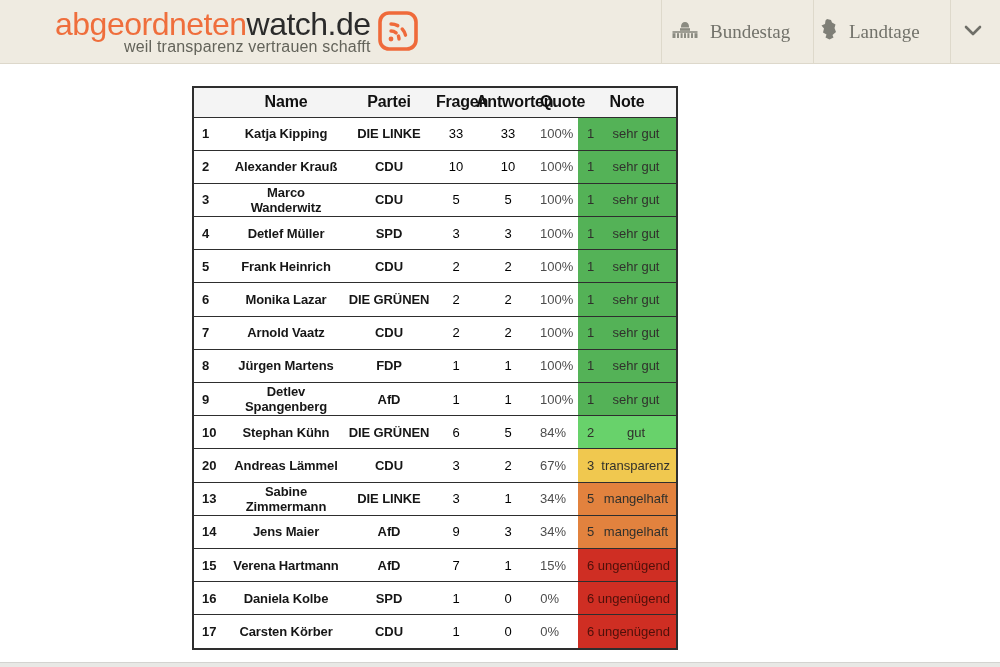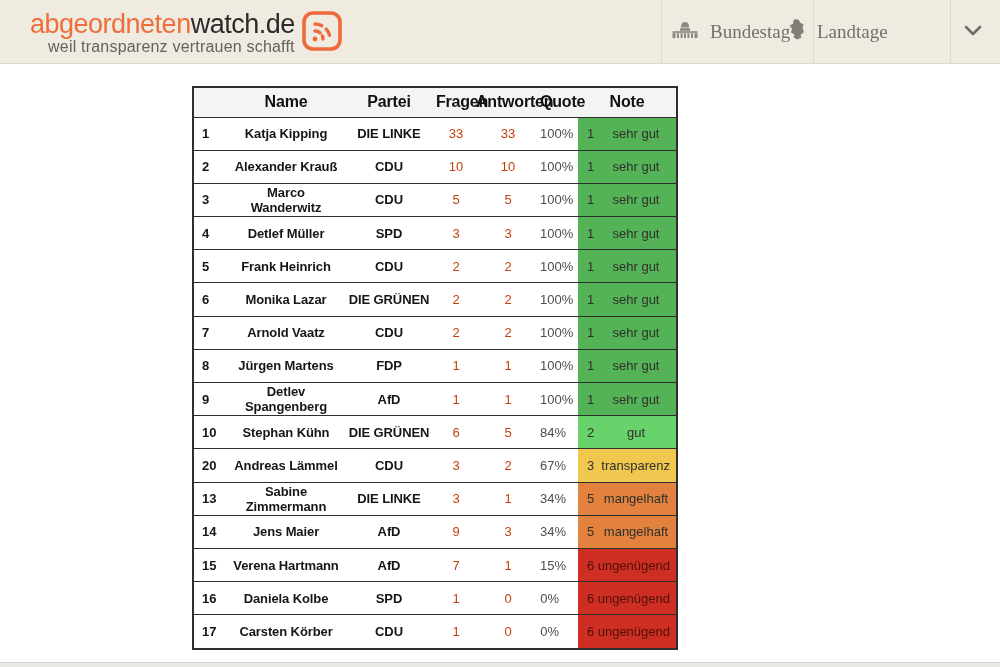--- a/index.html
+++ b/index.html
@@ -5,21 +5,21 @@
   * { box-sizing: border-box; margin: 0; padding: 0; }
   html,body { width:1000px; height:667px; }
   body { font-family: "Liberation Sans", sans-serif; background:#fff; }
   #screen { position:relative; width:1000px; height:667px; background:#ffffff; overflow:hidden; }
 
   
   .topbar { position:absolute; top:0; left:0; width:1000px; height:64px;
             background:#efebe1; border-bottom:1px solid #ddd8cb; }
   .logo-wrap { position:absolute; left:30px; top:9px; display:flex; align-items:flex-start; cursor:pointer; }
   .logo-textblock { display:flex; flex-direction:column; }
-  .logo-line { font-size:27px; font-weight:400; letter-spacing:-0.5px; line-height:30px; }
+  .logo-line { font-size:32px; font-weight:400; letter-spacing:-0.5px; line-height:30px;margin-left:25px; }
   .logo-part1 { color:#ef6e3c; }
   .logo-part2 { color:#2b2b2b; }
   .logo-tagline { font-size:16px; color:#63635a; text-align:right; letter-spacing:0.2px; margin-top:-1px; }
   .logo-icon { margin-left:6px; margin-top:1px; }
 
   .nav-divider { position:absolute; top:0; width:1px; height:64px; background:#ded9cb; }
   .nav-item { position:absolute; top:0; height:64px; display:flex; align-items:center; gap:12px;
               color:#72726a; font-family:"Liberation Serif", serif; font-size:19px; cursor:pointer;text-align:right; }
   .nav-item .nav-label { white-space:nowrap; }
   .nav-chevron { position:absolute; top:24px; cursor:pointer; }
@@ -32,21 +32,21 @@
 
   thead th { height:29px; background:#f4f4f4; color:#111; font-size:16px; font-weight:bold;
              letter-spacing:-0.2px; border-bottom:1px solid #2e2e2e; text-align:center; vertical-align:middle; }
   thead th.h-rank { background:#f4f4f4; }
 
   tbody td { height:32.2px; vertical-align:middle; font-size:13px; background:#fff; }
   tbody tr + tr td { border-top:1px solid #2e2e2e; }
   td.rank  { font-weight:bold; color:#161616; padding-left:8px; text-align:left; font-size:13px; }
   td.name  { font-weight:bold; color:#161616; text-align:center; letter-spacing:-0.1px; }
   td.party { font-weight:bold; color:#161616; text-align:center; letter-spacing:-0.1px; }
-  td.num   { color:#c2410c; text-align:center; }
+  td.num   { color:#000000; text-align:center; }
   td.quote { color:#4d4d4d; text-align:right; padding-right:19px; }
   td.note  { padding:0; }
   .note-inner { display:flex; align-items:center; height:32.2px; }
   .grade-num   { width:24px; padding-left:9px; text-align:left; }
   .grade-label { flex:1; text-align:center; padding-right:6px; }
 
   
   .bottom-edge { position:absolute; left:0; bottom:0; width:1000px; height:5px;
                  background:#e8e8e5; border-top:1px solid #d3d3d0; }
 </style>
@@ -91,21 +91,21 @@
           <rect x="8.6" y="11.2" width="2" height="4.8"></rect>
           <rect x="12" y="11.2" width="2" height="4.8"></rect>
           <rect x="15.4" y="11.2" width="2" height="4.8"></rect>
           <rect x="19" y="11.2" width="2" height="4.8"></rect>
           <rect x="22.5" y="11.2" width="3" height="4.8"></rect>
         </svg>
       </span>
       <span class="nav-label">Bundestag</span>
     </div>
 
-    <div class="nav-item" style="left:788px">
+    <div class="nav-item" style="left:820px">
       <span>
         <svg width="17" height="21" viewBox="0 0 17 21" fill="#7f7f77">
           <path d="M7,0 L11,1 L12,3.5 L15.5,5.5 L14.5,9 L16,13 L12.5,16 L13.5,18.5 L9.5,20.5 L5.5,18.5 L6.5,15.5 L3,13.5 L4,9.5 L1.5,6.5 L5,5 L5.5,1.5 Z"></path>
         </svg>
       </span>
       <span class="nav-label">Landtage</span>
     </div>
 
     <div class="nav-chevron" style="left:963px">
       <svg width="20" height="14" viewBox="0 0 20 14" fill="none" stroke="#6f6f68" stroke-width="2.6" stroke-linecap="round" stroke-linejoin="round">

